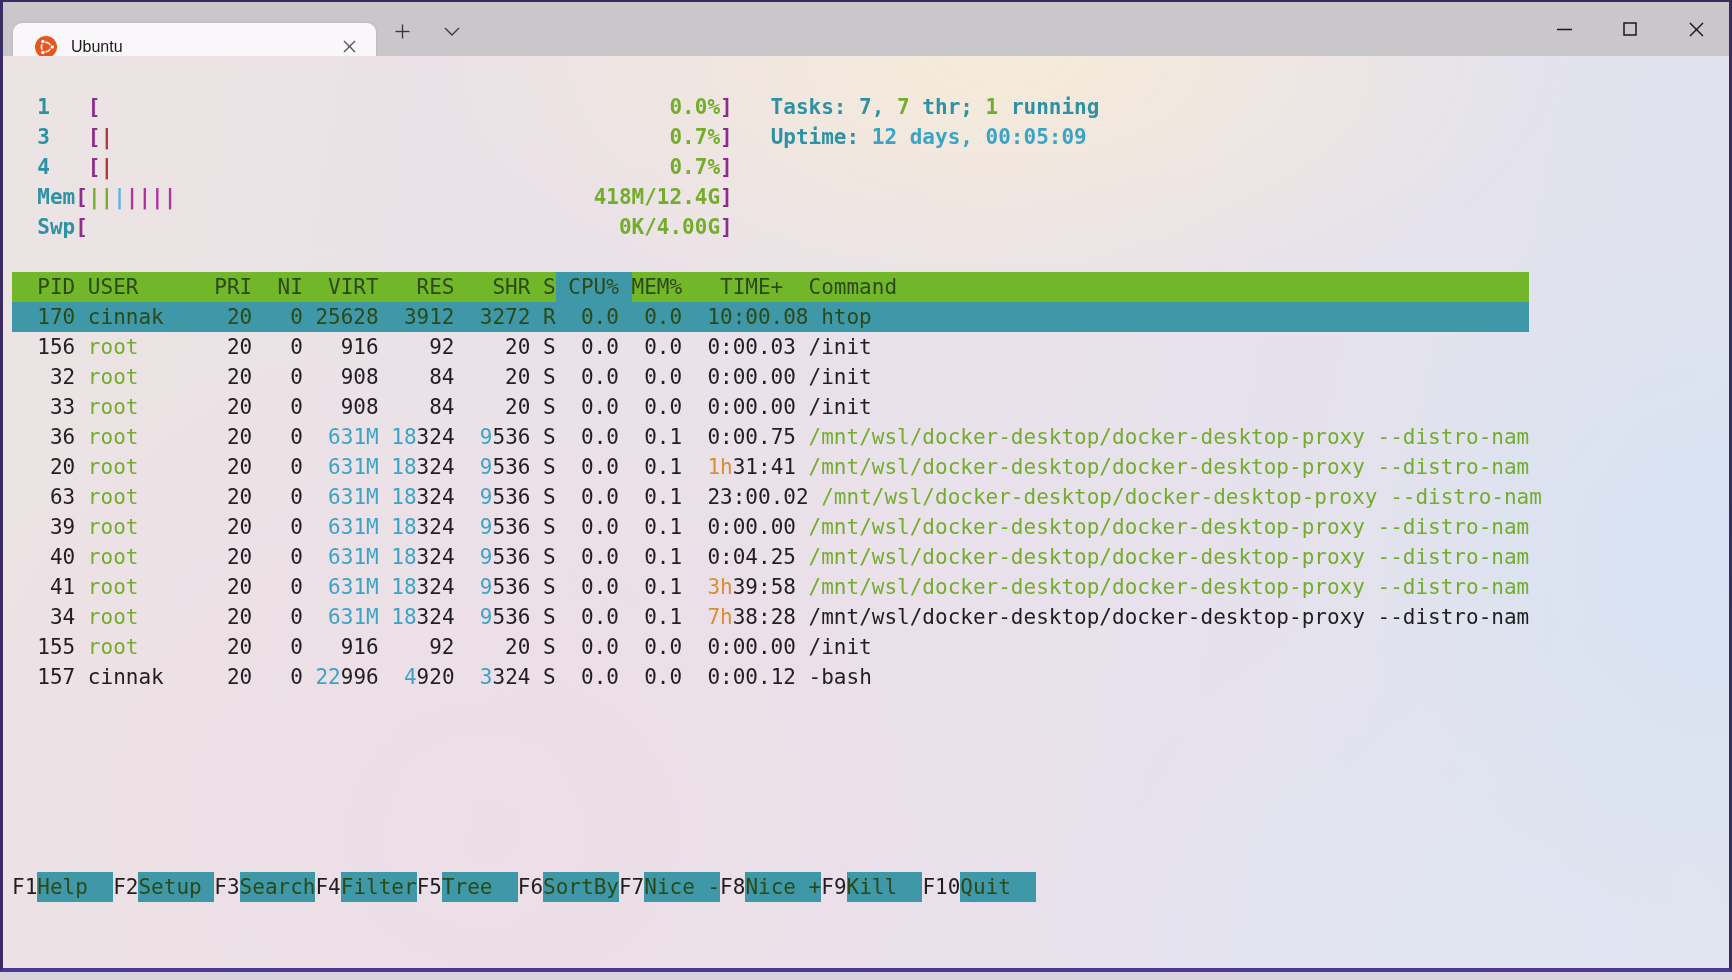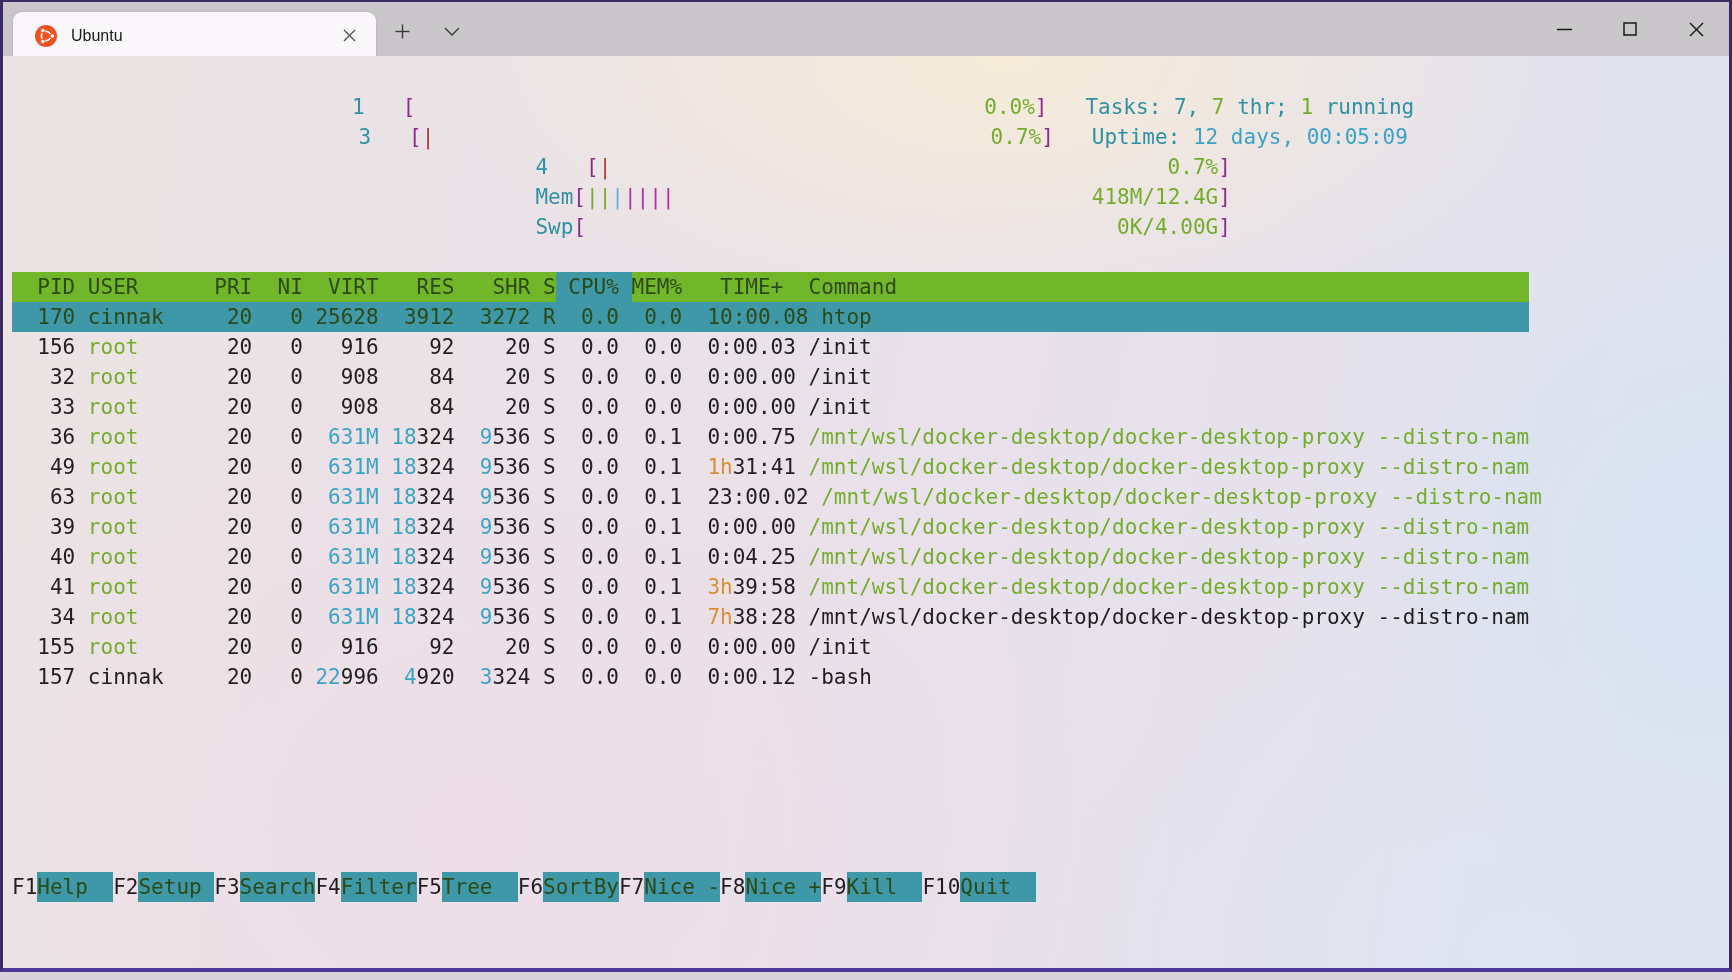--- a/index.html
+++ b/index.html
@@ -14,21 +14,21 @@
     border-left:3px solid #3a2b63;border-right:3px solid #3a2b63;
     border-top:2px solid #3a2b63;border-bottom:4px solid #4c3794;
     background:#cac7ca;
   }
   
   #titlebar{
     position:absolute;left:0;top:0;right:0;height:54px;
     background:#cac7ca;
   }
   #tab{
-    position:absolute;left:10px;top:10px;width:363px;height:47px;
+    position:absolute;left:10px;top:21px;width:363px;height:47px;
     background:#f9f7f9;border-radius:9px 9px 0 0;
     display:flex;align-items:center;
     box-shadow:0 0 3px rgba(0,0,0,0.12);
   }
   #tab .logo{width:22px;height:22px;margin-left:22px;flex:0 0 auto;}
   #tab .tab-title{
     margin-left:14px;font-size:16px;color:#1c1c1c;flex:1 1 auto;
   }
   #tab .tab-close{
     width:30px;height:30px;margin-right:12px;flex:0 0 auto;
@@ -55,21 +55,21 @@
       radial-gradient(ellipse 800px 600px at 88% 98%, rgba(223,229,243,0.75), rgba(223,229,243,0) 60%),
       radial-gradient(ellipse 900px 760px at 28% 85%, rgba(238,221,231,0.85), rgba(238,221,231,0) 66%),
       linear-gradient(100deg, #ece3e3 0%, #e9e1eb 55%, #dfe3ef 100%);
     padding:6px 0 0 9px;box-sizing:border-box;
     font-family:"DejaVu Sans Mono", monospace;
     font-size:21px;
     overflow:hidden;
   }
   .line{height:30px;line-height:30px;white-space:pre;color:var(--black);}
   .line span{display:inline-block;height:30px;line-height:30px;white-space:pre;vertical-align:top;}
-  .line.bold{font-weight:normal;text-align:center;}
+  .line.bold{font-weight:bold;}
   .line.hdr{background:var(--header_bg);width:120ch;}
   .line.sel{background:var(--teal_bg);width:120ch;}
   .c-t{color:var(--teal);}
   .c-c{color:var(--cyan);}
   .c-g{color:var(--green);}
   .c-k{color:var(--black);}
   .c-m{color:var(--magenta);}
   .c-p{color:var(--magenta_bar);}
   .c-b{color:var(--blue);}
   .c-r{color:var(--red);}
@@ -143,21 +143,21 @@
       <div class="line bold"><span class="c-t">  4   </span><span class="c-m">[</span><span class="c-r">|</span><span class="c-g">                                            0.7%</span><span class="c-m">]</span></div>
       <div class="line bold"><span class="c-t">  Mem</span><span class="c-m">[</span><span class="c-g">||</span><span class="c-b">|</span><span class="c-p">||||</span><span class="c-g">                                 418M/12.4G</span><span class="c-m">]</span></div>
       <div class="line bold"><span class="c-t">  Swp</span><span class="c-m">[</span><span class="c-g">                                          0K/4.00G</span><span class="c-m">]</span></div>
       <div class="line"></div>
       <div class="line hdr"><span class="c-d">  PID USER      PRI  NI  VIRT   RES   SHR S</span><span class="c-h"> CPU% </span><span class="c-d">MEM%   TIME+  Command</span></div>
       <div class="line sel"><span class="c-d">  170 cinnak     20   0 25628  3912  3272 R  0.0  0.0  10:00.08 htop</span></div>
       <div class="line"><span class="c-k">  156 </span><span class="c-g">root</span><span class="c-k">       20   0   916    92    20 S  0.0  0.0  0:00.03 /init</span></div>
       <div class="line"><span class="c-k">   32 </span><span class="c-g">root</span><span class="c-k">       20   0   908    84    20 S  0.0  0.0  0:00.00 /init</span></div>
       <div class="line"><span class="c-k">   33 </span><span class="c-g">root</span><span class="c-k">       20   0   908    84    20 S  0.0  0.0  0:00.00 /init</span></div>
       <div class="line"><span class="c-k">   36 </span><span class="c-g">root</span><span class="c-k">       20   0 </span><span class="c-c"> 631M 18</span><span class="c-k">324  </span><span class="c-c">9</span><span class="c-k">536 S  0.0  0.1  0:00.75 </span><span class="c-g">/mnt/wsl/docker-desktop/docker-desktop-proxy --distro-nam</span></div>
-      <div class="line"><span class="c-k">   49 </span><span class="c-g">root</span><span class="c-k">       20   0 </span><span class="c-c"> 631M 18</span><span class="c-k">324  </span><span class="c-c">9</span><span class="c-k">536 S  0.0  0.1 </span><span class="c-o"> 1h</span><span class="c-k">31:41 </span><span class="c-g">/mnt/wsl/docker-desktop/docker-desktop-proxy --distro-nam</span></div>
+      <div class="line"><span class="c-k">   20 </span><span class="c-g">root</span><span class="c-k">       20   0 </span><span class="c-c"> 631M 18</span><span class="c-k">324  </span><span class="c-c">9</span><span class="c-k">536 S  0.0  0.1 </span><span class="c-o"> 1h</span><span class="c-k">31:41 </span><span class="c-g">/mnt/wsl/docker-desktop/docker-desktop-proxy --distro-nam</span></div>
       <div class="line"><span class="c-k">   63 </span><span class="c-g">root</span><span class="c-k">       20   0 </span><span class="c-c"> 631M 18</span><span class="c-k">324  </span><span class="c-c">9</span><span class="c-k">536 S  0.0  0.1  23:00.02 </span><span class="c-g">/mnt/wsl/docker-desktop/docker-desktop-proxy --distro-nam</span></div>
       <div class="line"><span class="c-k">   39 </span><span class="c-g">root</span><span class="c-k">       20   0 </span><span class="c-c"> 631M 18</span><span class="c-k">324  </span><span class="c-c">9</span><span class="c-k">536 S  0.0  0.1  0:00.00 </span><span class="c-g">/mnt/wsl/docker-desktop/docker-desktop-proxy --distro-nam</span></div>
       <div class="line"><span class="c-k">   40 </span><span class="c-g">root</span><span class="c-k">       20   0 </span><span class="c-c"> 631M 18</span><span class="c-k">324  </span><span class="c-c">9</span><span class="c-k">536 S  0.0  0.1  0:04.25 </span><span class="c-g">/mnt/wsl/docker-desktop/docker-desktop-proxy --distro-nam</span></div>
       <div class="line"><span class="c-k">   41 </span><span class="c-g">root</span><span class="c-k">       20   0 </span><span class="c-c"> 631M 18</span><span class="c-k">324  </span><span class="c-c">9</span><span class="c-k">536 S  0.0  0.1 </span><span class="c-o"> 3h</span><span class="c-k">39:58 </span><span class="c-g">/mnt/wsl/docker-desktop/docker-desktop-proxy --distro-nam</span></div>
       <div class="line"><span class="c-k">   34 </span><span class="c-g">root</span><span class="c-k">       20   0 </span><span class="c-c"> 631M 18</span><span class="c-k">324  </span><span class="c-c">9</span><span class="c-k">536 S  0.0  0.1 </span><span class="c-o"> 7h</span><span class="c-k">38:28 /mnt/wsl/docker-desktop/docker-desktop-proxy --distro-nam</span></div>
       <div class="line"><span class="c-k">  155 </span><span class="c-g">root</span><span class="c-k">       20   0   916    92    20 S  0.0  0.0  0:00.00 /init</span></div>
       <div class="line"><span class="c-k">  157 cinnak     20   0 </span><span class="c-c">22</span><span class="c-k">996  </span><span class="c-c">4</span><span class="c-k">920  </span><span class="c-c">3</span><span class="c-k">324 S  0.0  0.0  0:00.12 -bash</span></div>
       <div class="line"></div>
       <div class="line"></div>
       <div class="line"></div>

